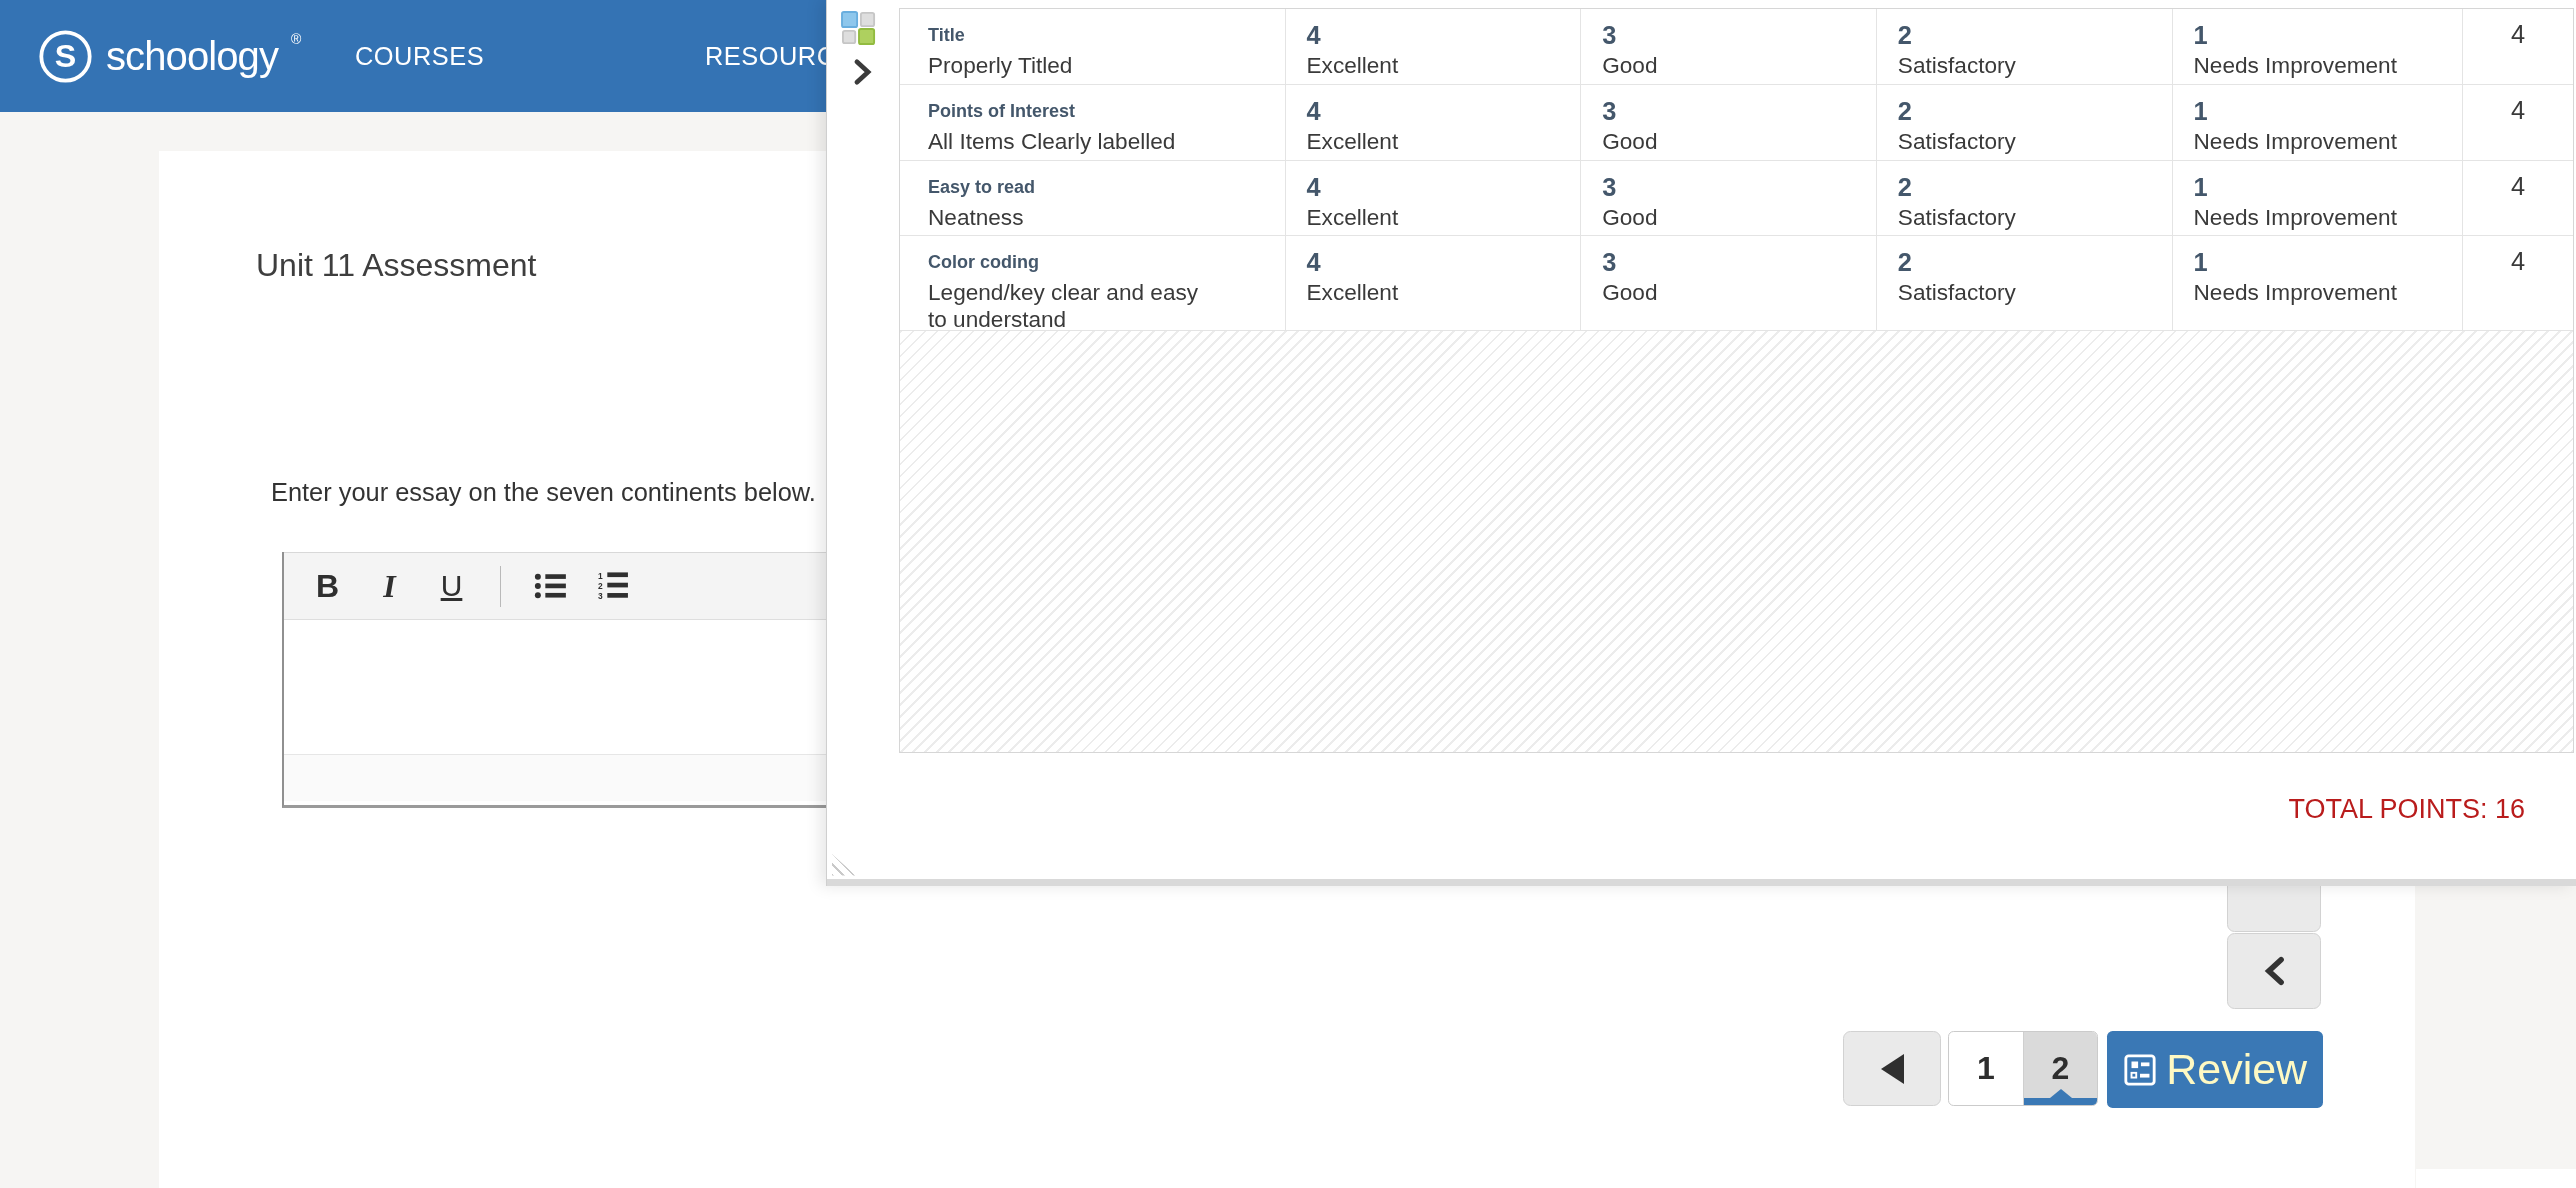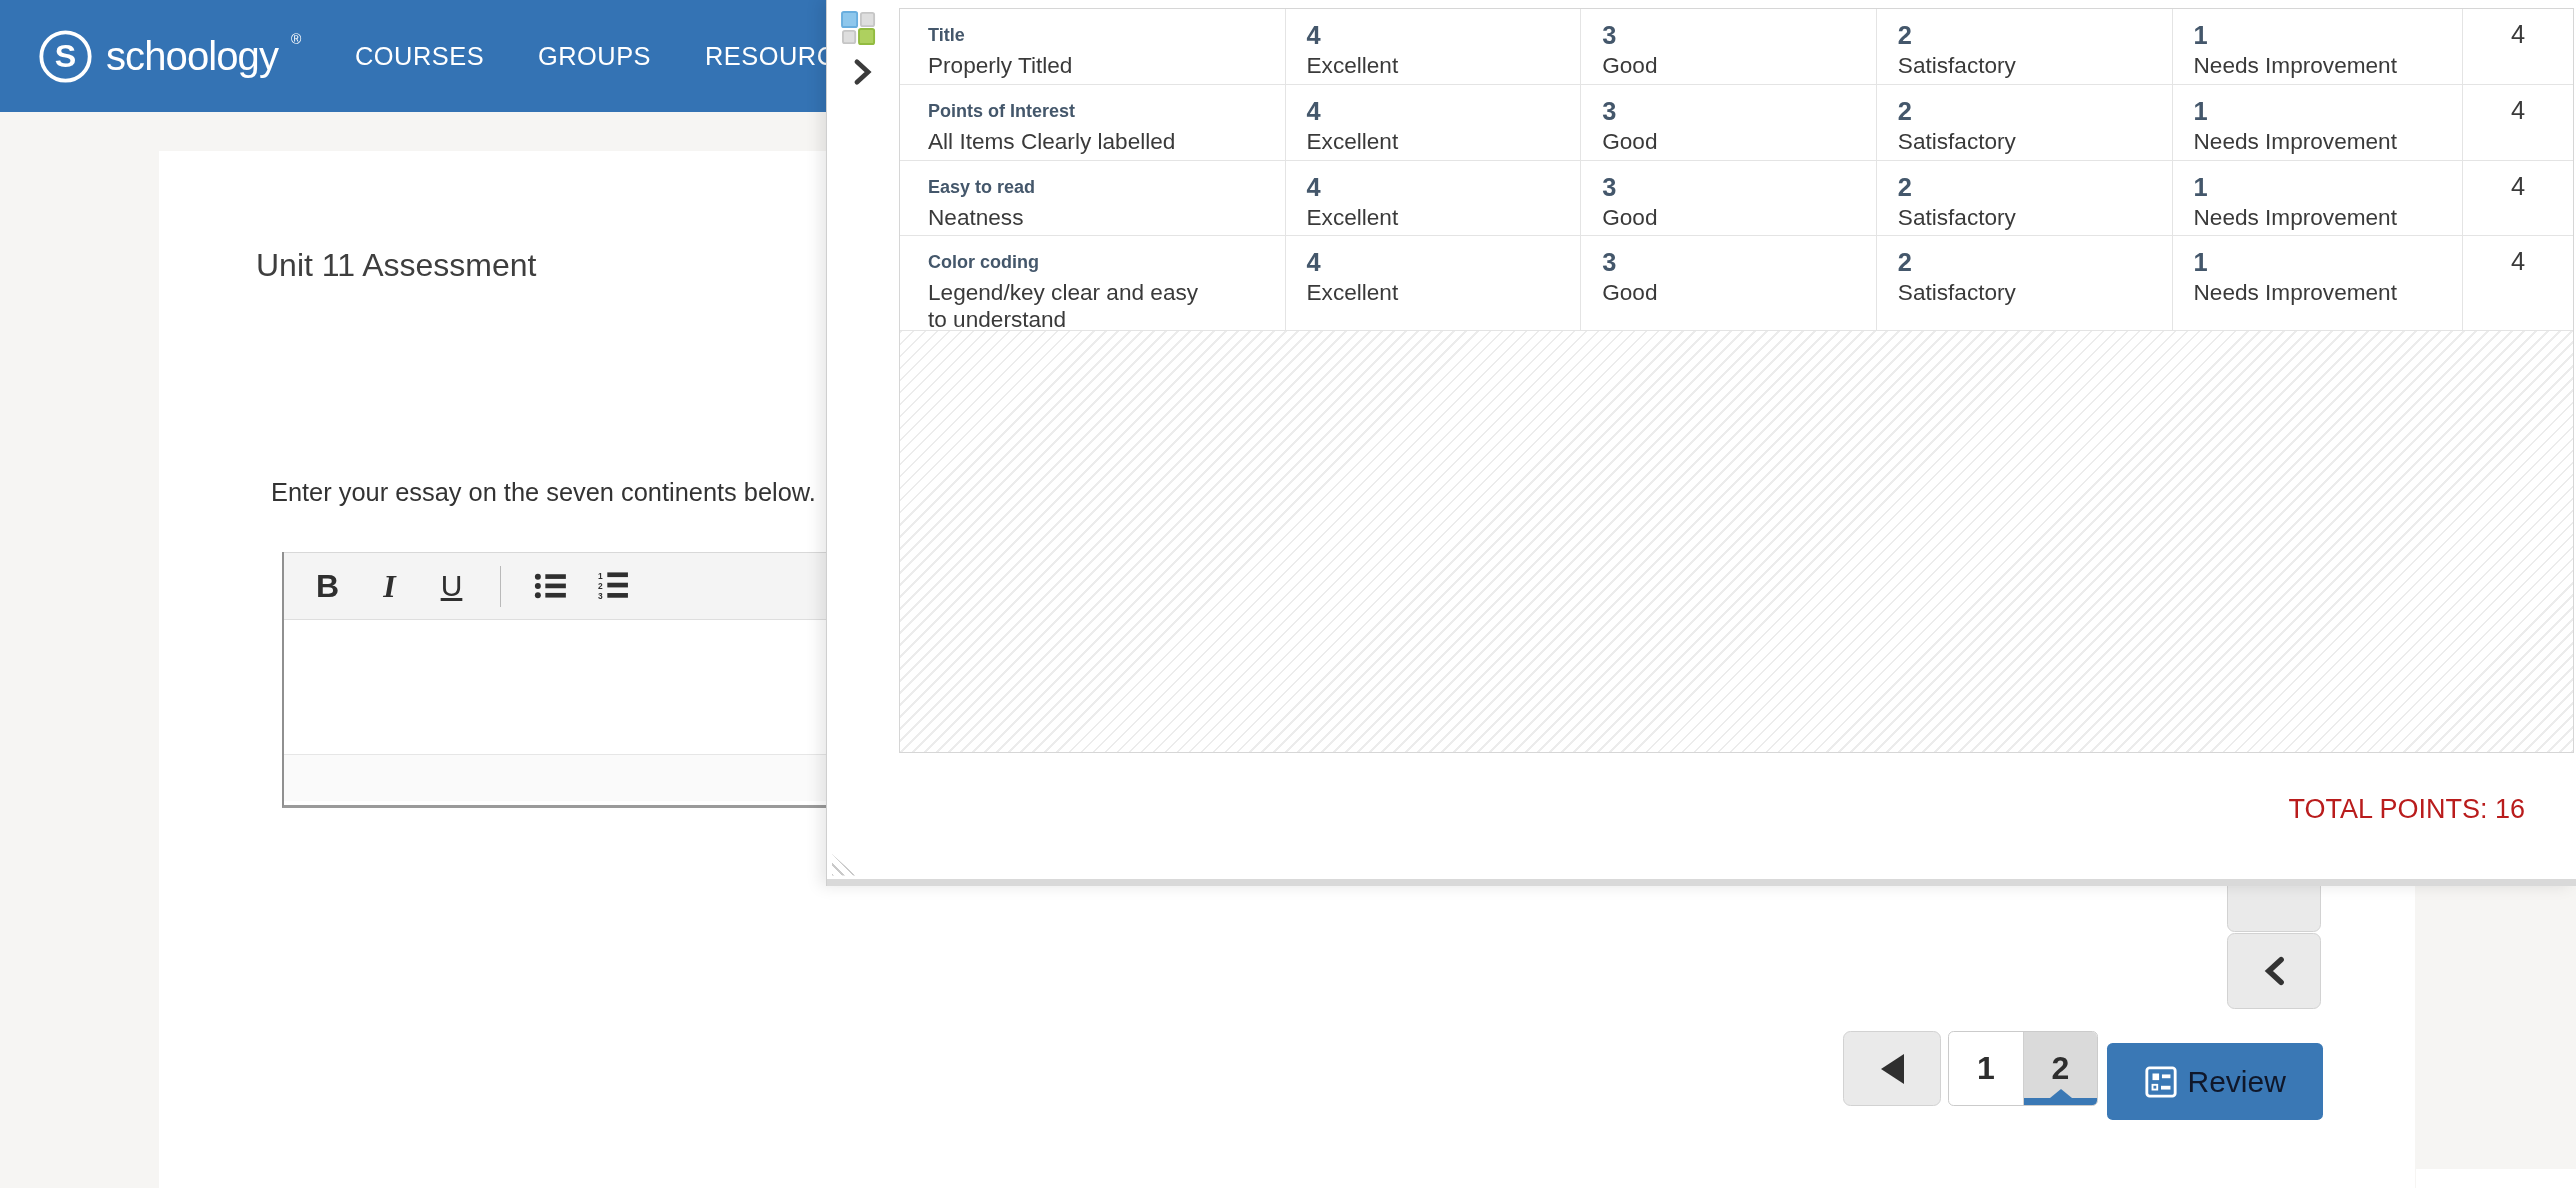--- a/index.html
+++ b/index.html
@@ -74,21 +74,21 @@
   .page-cell.active { background:#dadada; border-left:0.9px solid #cfcfcf; }
   .page-cell.active::before { content:""; position:absolute; left:0; right:0; bottom:0; height:6.6px; background:#3a78b5; }
   .page-cell.active::after {
     content:""; position:absolute; bottom:6.6px; left:50%; transform:translateX(-50%);
     width:0; height:0; border-left:11.3px solid transparent; border-right:11.3px solid transparent; border-bottom:9.4px solid #3a78b5;
   }
   .review-btn {
     position:absolute; left:2107px; top:1031px; width:216px; height:77px;
     background:#3a78b5; border-radius:5.6px; z-index:5; cursor:pointer;
     display:flex; align-items:center; justify-content:center; gap:9.4px;
-    color:#0f172a; font-size:30px;margin-top:12px;
+    color:#fef9c3; font-size:43px;
   }
 
   
   .overlay {
     position:absolute; left:826px; top:0; width:1750px; height:886px; background:#fff;
     border-left:0.9px solid #cfcfcf; box-shadow:-5.6px 0 15px rgba(0,0,0,.10); z-index:10;
   }
   .overlay-bottom-strip { position:absolute; left:0; bottom:0; width:100%; height:7.5px; background:#d9d9d9; }
   .resize-handle {
     position:absolute; left:4.7px; bottom:10.4px; width:24.5px; height:21.7px; cursor:nwse-resize;
@@ -135,21 +135,20 @@
       <span>
         <svg width="55" height="55" viewBox="0 0 58 58">
           <circle cx="29" cy="29" r="25.5" fill="none" stroke="#ffffff" stroke-width="4"></circle>
           <text x="29" y="40" text-anchor="middle" font-family="Liberation Sans, sans-serif" font-size="34" font-weight="bold" fill="#ffffff">S</text>
         </svg>
       </span>
       <span class="brand-text">schoology</span>
       <span class="brand-reg">®</span>
     </div>
     <div class="nav-item nav-courses">COURSES</div>
-    <div class="nav-item nav-groups">GROUPS</div>
     <div class="nav-item nav-resources">RESOURCES</div>
   </div>
 
   <div class="main-card"></div>
   <div class="page-title">Unit 11 Assessment</div>
   <div class="question-prompt">Enter your essay on the seven continents below.</div>
 
   <div class="editor">
     <div class="editor-toolbar">
       <div class="tb-btn tb-bold">B</div>

